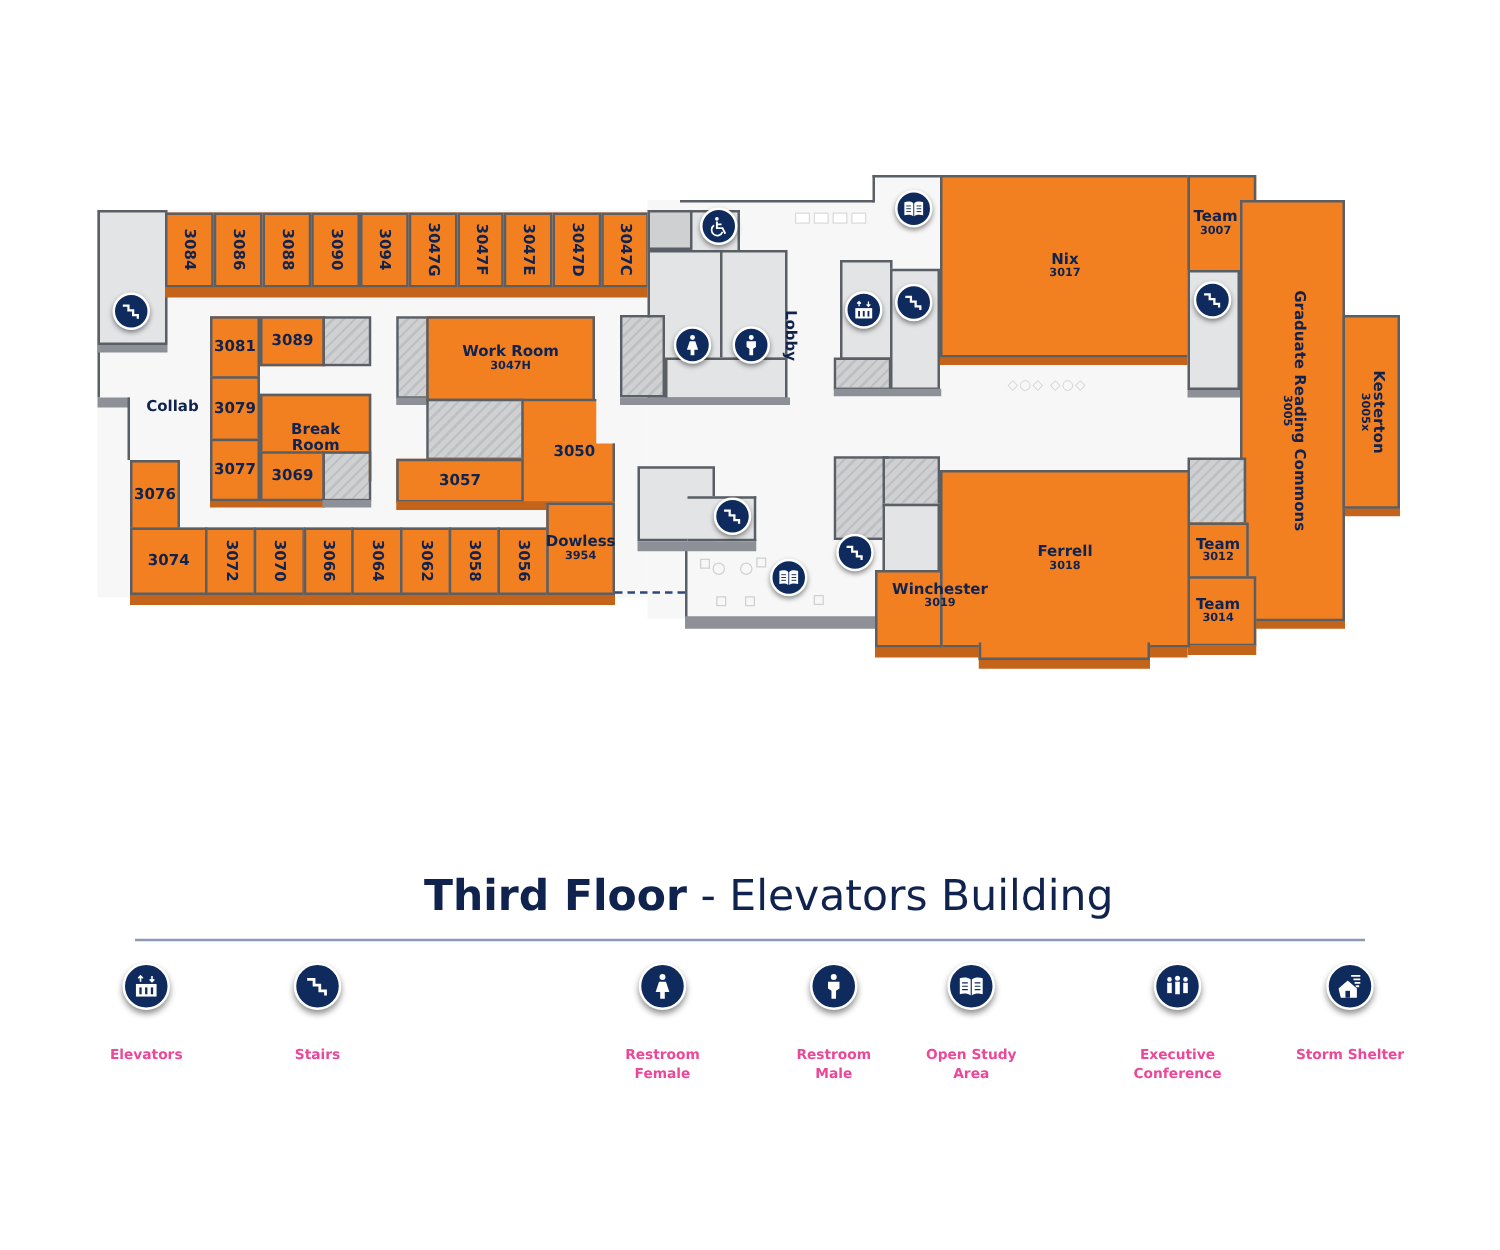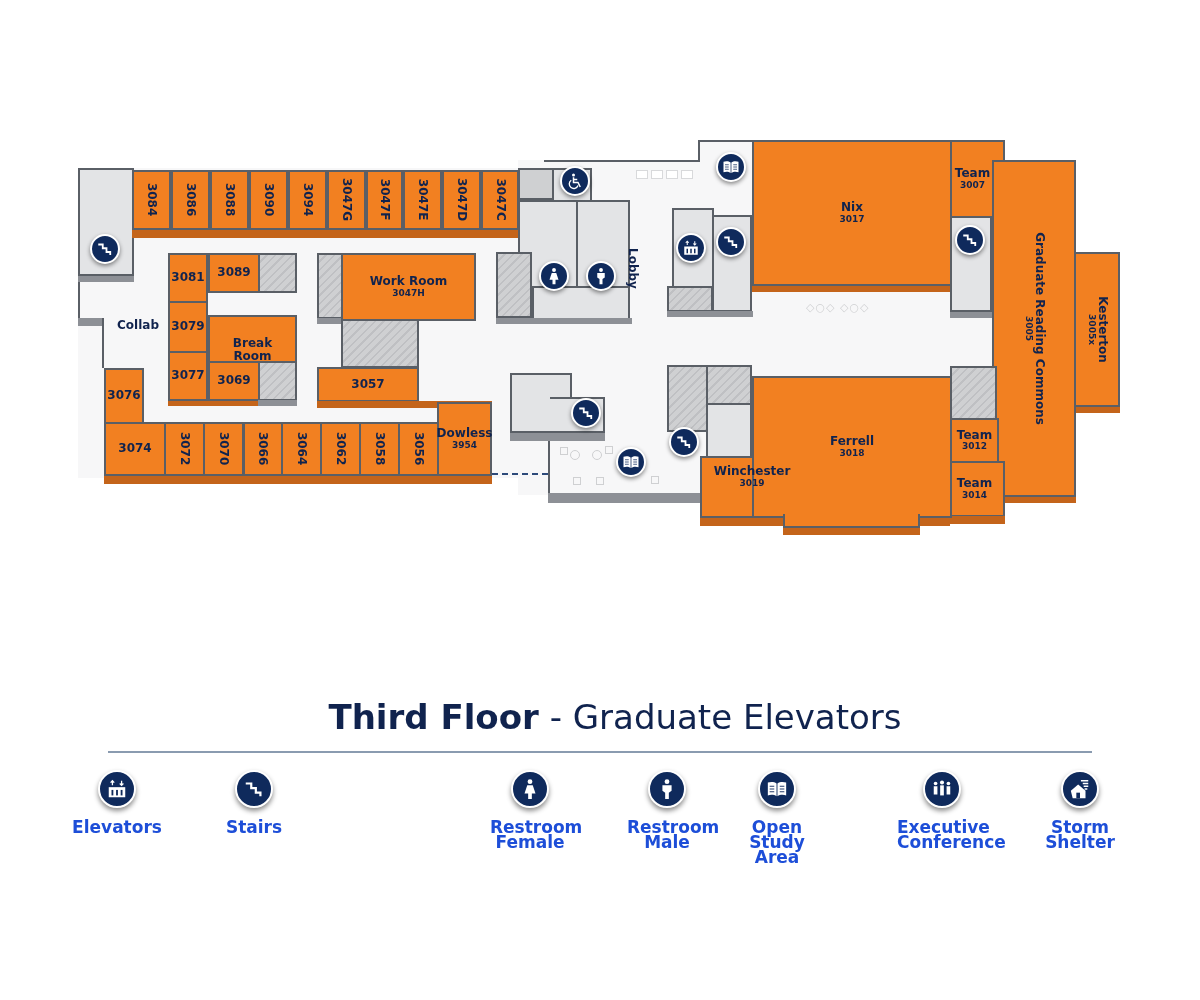--- a/index.html
+++ b/index.html
@@ -20,21 +20,21 @@
   .pin { position: absolute; width: 30px; height: 30px; border-radius: 50%; background: #0f2a5c; border: 2px solid #ffffff; box-shadow: 0 2px 4px rgba(0,0,0,0.45); display: flex; align-items: center; justify-content: center; box-sizing: border-box; }
   .pin svg { width: 18px; height: 18px; }
   .title { position: absolute; left: 0; width: 1230px; top: 697px; text-align: center; font-size: 34px; color: #10234e; }
   .title b { font-weight: bold; }
   .title span.light { font-weight: normal; }
   .rule { position: absolute; left: 108px; width: 984px; top: 751px; height: 2px; background: #8a9bb0; }
   .legend { position: absolute; top: 770px; left: 0; width: 1200px; height: 100px; }
   .leg { position: absolute; width: 130px; text-align: center; }
   .leg .lpin { width: 38px; height: 38px; margin: 0 auto; border-radius: 50%; background: #0f2a5c; border: 2px solid #ffffff; box-shadow: 0 3px 5px rgba(0,0,0,0.45); display: flex; align-items: center; justify-content: center; box-sizing: border-box; }
   .leg .lpin svg { width: 22px; height: 22px; }
-  .leg .ltxt { margin-top: 12px; font-size: 17px; font-weight: bold; color: #1d4ed8; line-height: 15px; }
+  .leg .ltxt { margin-top: 28px; font-size: 11px; font-weight: bold; color: #ec4899; line-height: 15px; }
   .benches { position: absolute; display: flex; gap: 3px; }
   .benches i { display: block; width: 10px; height: 7px; border: 1px solid #d8d9db; background: #fff; }
   .diam { position: absolute; font-size: 11px; color: #cfd0d2; letter-spacing: 1px; }
   .furn { position: absolute; width: 8px; height: 8px; border: 1px solid #cfd0d2; box-sizing: border-box; }
   .furn.c { border-radius: 50%; width: 10px; height: 10px; }
 </style>
 </head>
 <body>
 
 <svg width="0" height="0" style="position:absolute">
@@ -181,20 +181,23 @@
   <div class="hatch" style="left:258px;top:361px;width:39px;height:40px;"></div>
   <div class="wallshadow" style="left:258px;top:400px;width:39px;height:6px;"></div>
 
   <div class="hatch" style="left:317px;top:253px;width:26px;height:66px;"></div>
   <div class="wallshadow" style="left:317px;top:318px;width:26px;height:6px;"></div>
   <div class="room" style="left:341px;top:253px;width:135px;height:68px;">
       <span class="nm">Work Room</span>
       <span class="num">3047H</span>
     </div>
   <div class="hatch" style="left:341px;top:319px;width:78px;height:49px;"></div>
+  <div class="room" style="left:417px;top:319px;width:75px;height:85px;clip-path:polygon(0 0,80% 0,80% 42%,100% 42%,100% 100%,0 100%);">
+      <span class="nm" style="margin-left:10px;">3050</span>
+    </div>
   <div class="room" style="left:317px;top:367px;width:102px;height:35px;">
       <span class="nm">3057</span>
     </div>
   <div class="shadow" style="left:317px;top:401px;width:175px;height:7px;"></div>
 
   <div class="room" style="left:104px;top:368px;width:40px;height:56px;">
       <span class="nm">3076</span>
     </div>
   <div class="shadow" style="left:104px;top:474px;width:388px;height:10px;"></div>
   <div class="room" style="left:104px;top:422px;width:62px;height:54px;">
@@ -378,21 +381,21 @@
       </svg>
     </div>
   <div class="pin" style="left:669px;top:427px;">
       <svg>
         <use href="#sym-stairs"></use>
       </svg>
     </div>
 </div>
 
 <div class="title">
-  <b>Third Floor</b><span class="light"> - </span><span class="light">Graduate Elevators</span>
+  <b>Third Floor</b><span class="light"> - </span><span class="light">Elevators Building</span>
 </div>
 <div class="rule"></div>
 
 <div class="legend">
   <div class="leg" style="left:52px;">
     <div class="lpin">
         <svg>
           <use href="#sym-elev"></use>
         </svg>
       </div>

